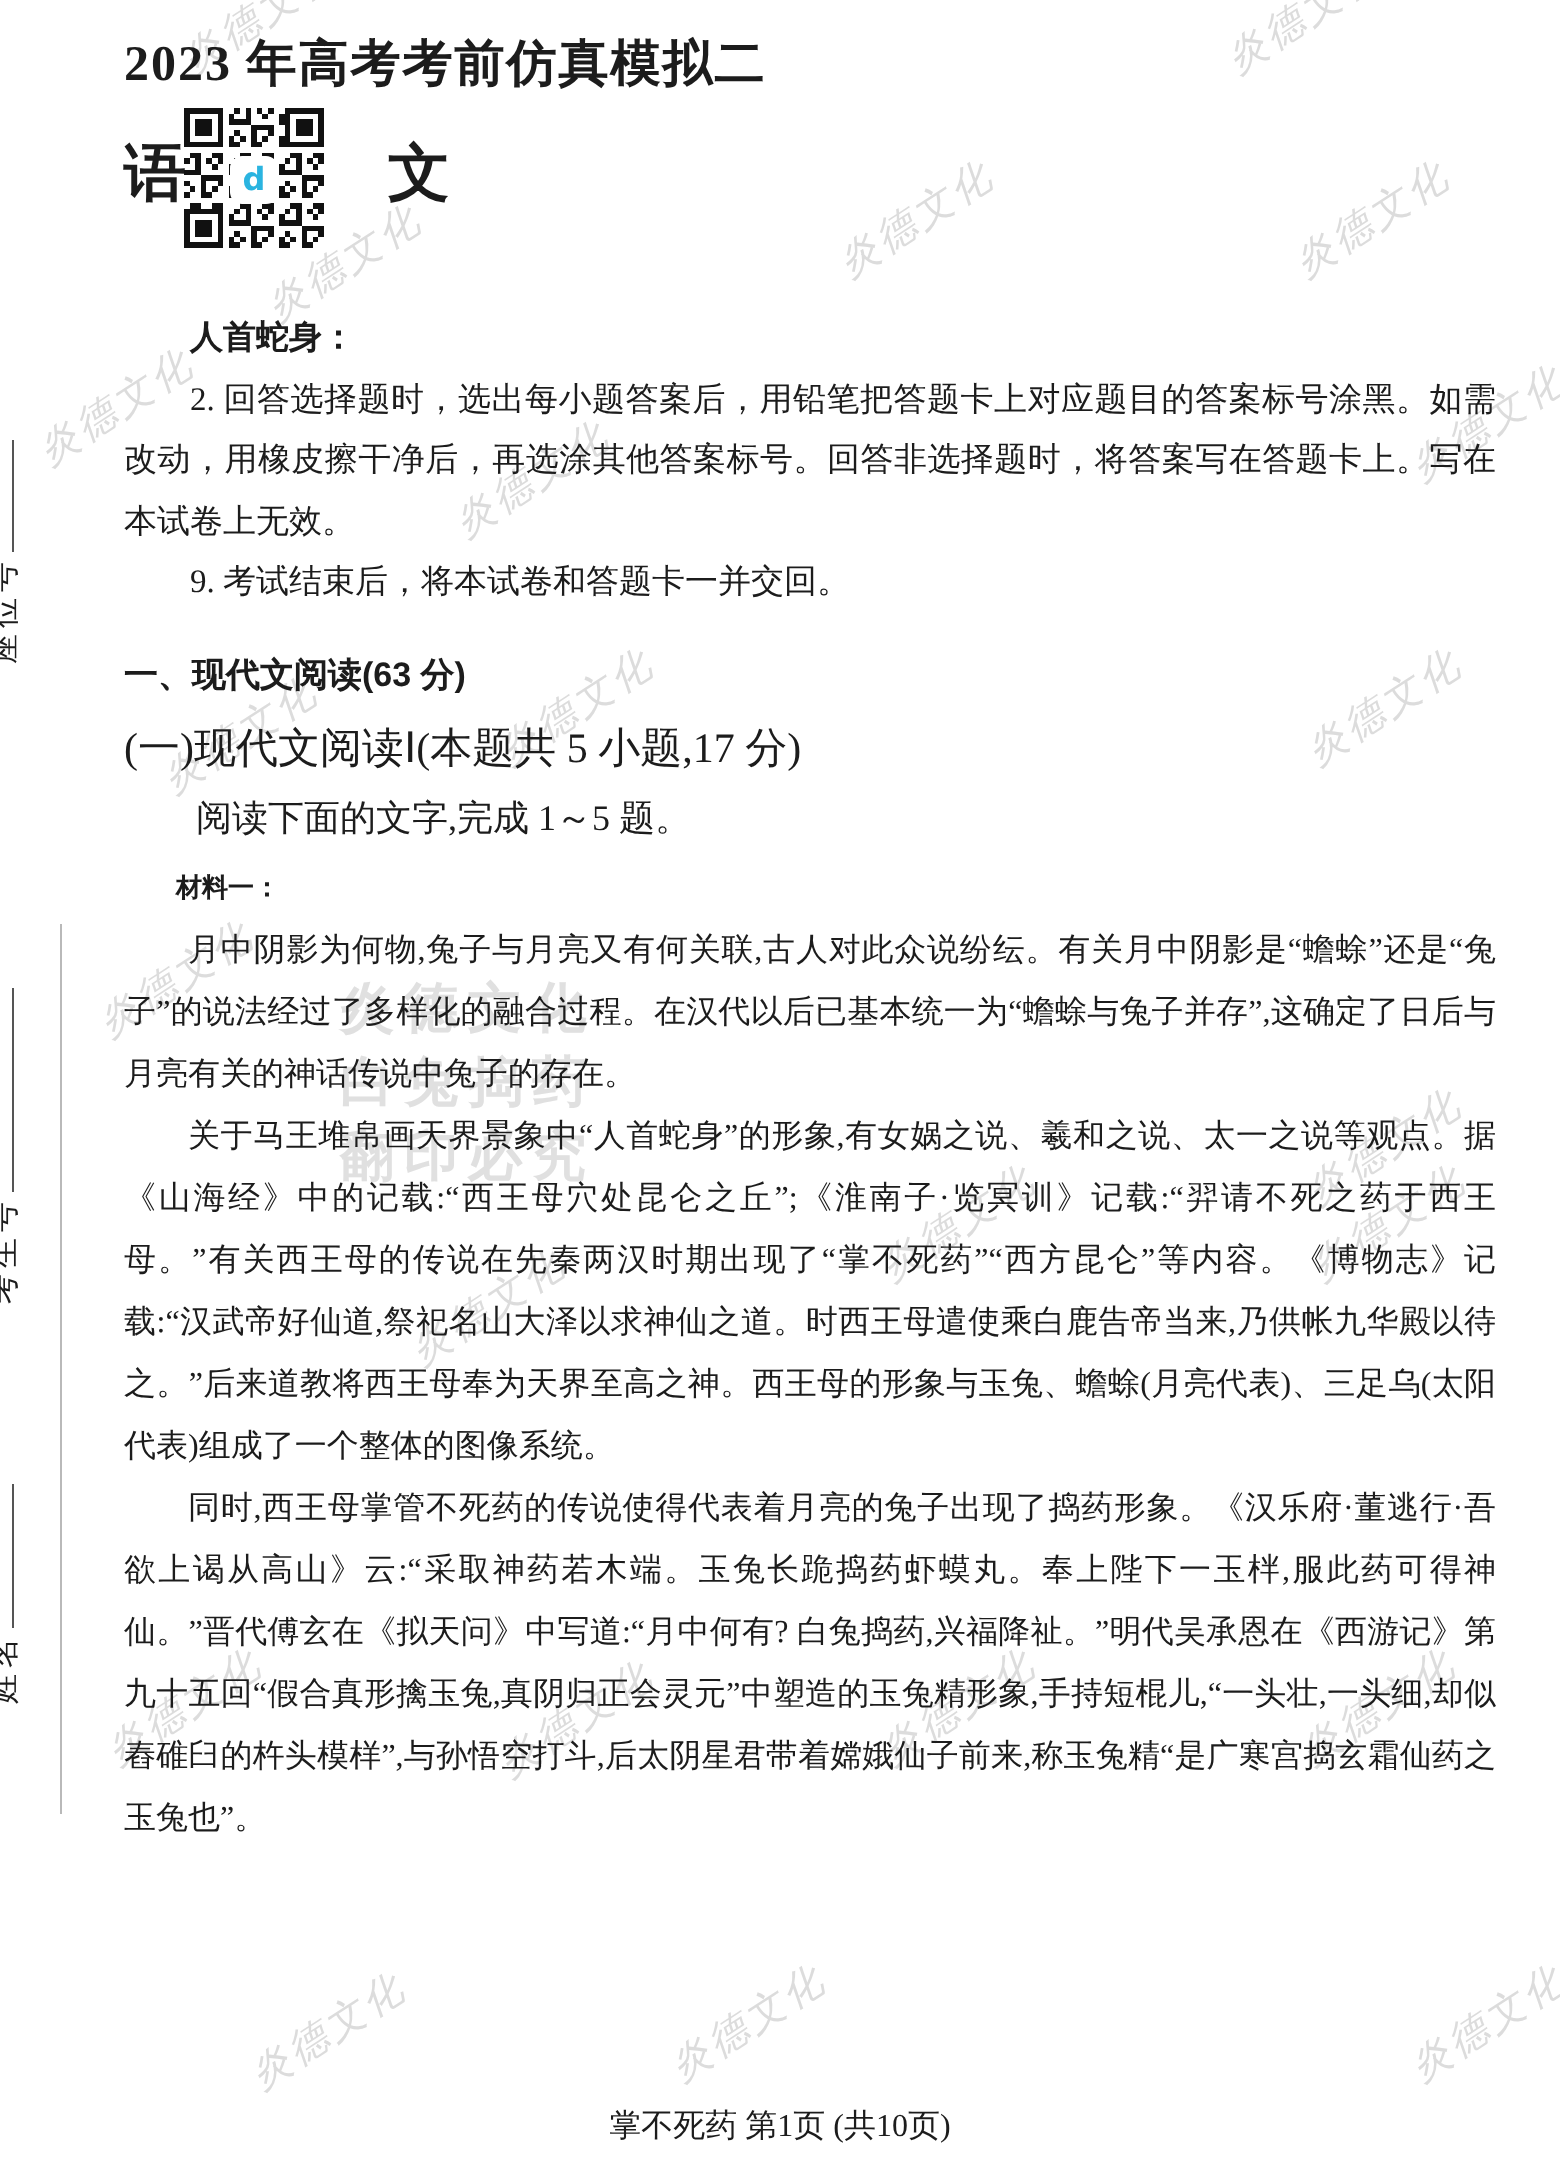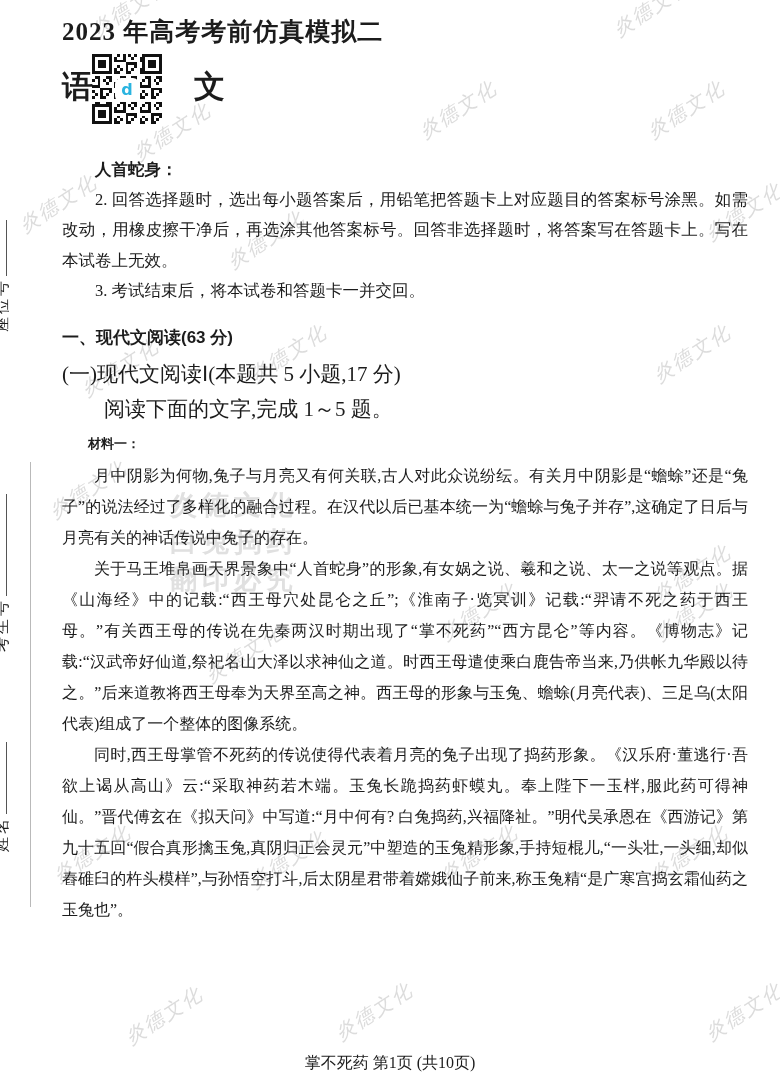--- a/index.html
+++ b/index.html
@@ -50,21 +50,21 @@
   }
   .notice p{
     margin:0;font-size:16.5px;line-height:30.5px;text-indent:2em;
     text-align:justify;
   }
   .sec-h{
     margin:12px 0 0 0;font-family:"Liberation Sans",sans-serif;
     font-weight:bold;font-size:17px;line-height:37px;
   }
   .sub-h{margin:0;font-size:21px;line-height:36px;}
-  .read-note{margin:0;font-size:21px;line-height:35px;text-indent:2em;}
+  .read-note{margin:0;font-size:18px;line-height:35px;text-indent:2em;}
   .mat-h{margin:0;font-size:13px;font-weight:bold;line-height:33px;text-indent:2em;}
   .passage p{
     margin:0;font-size:16px;line-height:31px;text-indent:2em;
     text-align:justify;
   }
   .footer{
     position:absolute;left:0;right:0;bottom:14px;text-align:center;
     font-size:16px;z-index:2;
   }
   
@@ -290,21 +290,21 @@
   <div class="content">
     <h1 class="title">2023 年高考考前仿真模拟二</h1>
 
     <div class="subject-row">
       <div class="subject">语　　　文</div>
     </div>
 
     <div class="notice">
       <p class="notice-h">人首蛇身：</p>
       <p>2. 回答选择题时，选出每小题答案后，用铅笔把答题卡上对应题目的答案标号涂黑。如需改动，用橡皮擦干净后，再选涂其他答案标号。回答非选择题时，将答案写在答题卡上。写在本试卷上无效。</p>
-      <p>3. 考试结束后，将本试卷和答题卡一并交回。</p>
+      <p>9. 考试结束后，将本试卷和答题卡一并交回。</p>
     </div>
 
     <p class="sec-h">一、现代文阅读(63 分)</p>
     <p class="sub-h">(一)现代文阅读Ⅰ(本题共 5 小题,17 分)</p>
     <p class="read-note">阅读下面的文字,完成 1～5 题。</p>
     <p class="mat-h">材料一：</p>
 
     <div class="passage">
       <p>月中阴影为何物,兔子与月亮又有何关联,古人对此众说纷纭。有关月中阴影是“蟾蜍”还是“兔子”的说法经过了多样化的融合过程。在汉代以后已基本统一为“蟾蜍与兔子并存”,这确定了日后与月亮有关的神话传说中兔子的存在。</p>
       <p>关于马王堆帛画天界景象中“人首蛇身”的形象,有女娲之说、羲和之说、太一之说等观点。据《山海经》中的记载:“西王母穴处昆仑之丘”;《淮南子·览冥训》记载:“羿请不死之药于西王母。”有关西王母的传说在先秦两汉时期出现了“掌不死药”“西方昆仑”等内容。《博物志》记载:“汉武帝好仙道,祭祀名山大泽以求神仙之道。时西王母遣使乘白鹿告帝当来,乃供帐九华殿以待之。”后来道教将西王母奉为天界至高之神。西王母的形象与玉兔、蟾蜍(月亮代表)、三足乌(太阳代表)组成了一个整体的图像系统。</p>

